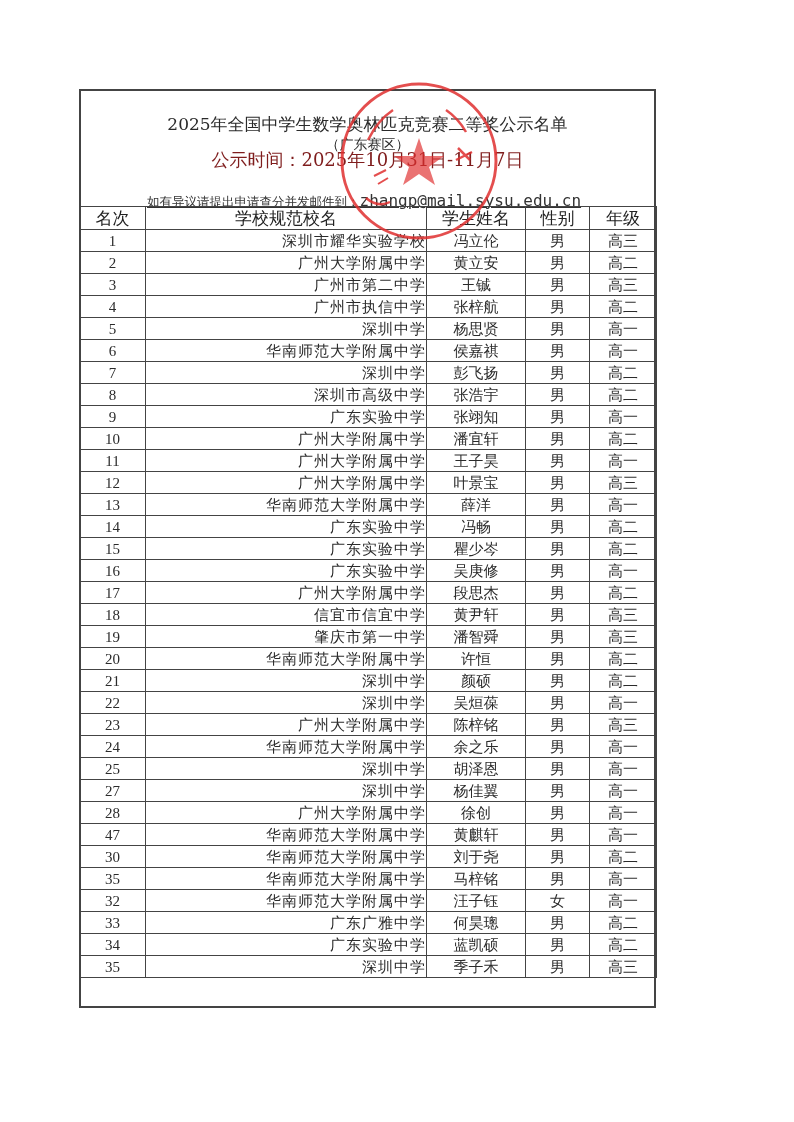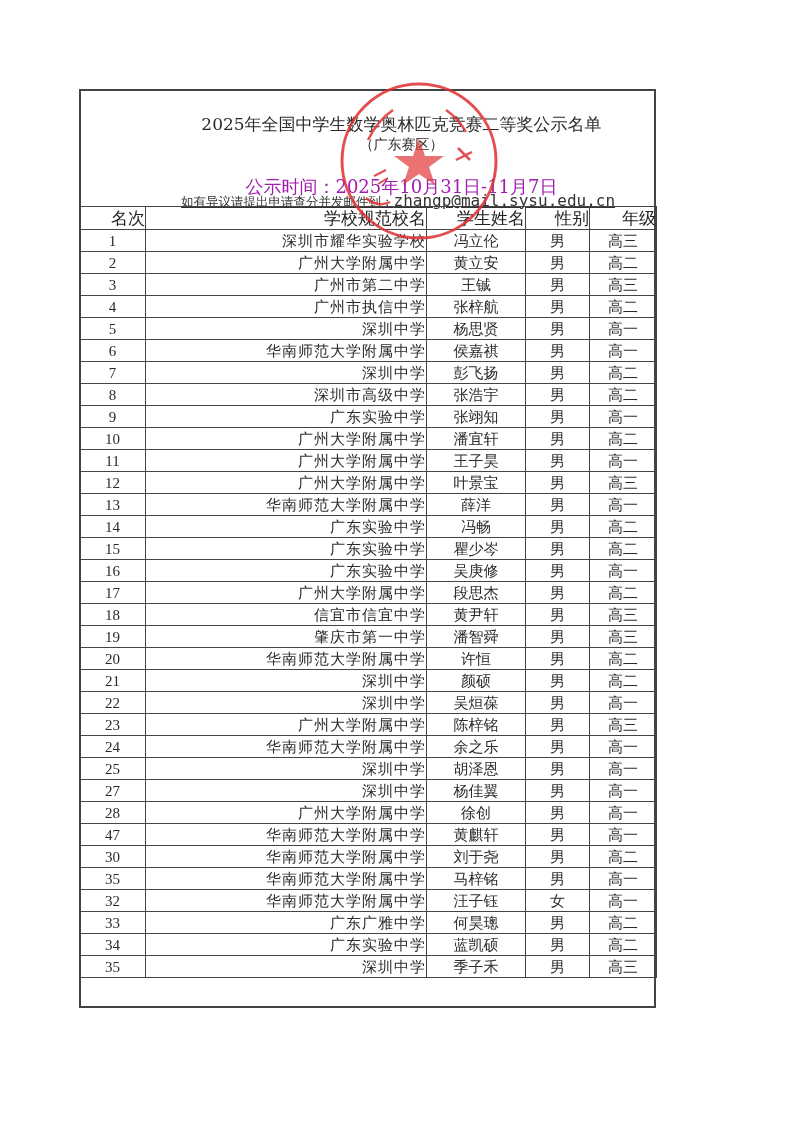--- a/index.html
+++ b/index.html
@@ -1,26 +1,26 @@
 <!DOCTYPE html>
 <html><head>
   <meta charset="utf-8">
   <style>
     html, body { margin: 0; padding: 0; background: #ffffff; }
     body { width: 794px; height: 1122px; position: relative; overflow: hidden; font-family: "DejaVu Serif", "Liberation Serif", serif; color: #222; }
     .sheet { position: absolute; left: 79px; top: 89px; width: 577px; height: 919px; border: 2px solid #444; box-sizing: border-box; }
-    .title-block { position: absolute; left: 0; top: 0; width: 100%; height: 117px; margin-left: 34px; }
+    .title-block { position: absolute; left: 0; top: 0; width: 100%; height: 117px; }
     .title { position: absolute; left: 0; right: 0; top: 22px; text-align: center; font-size: 17px; letter-spacing: 0px; color: #2a2a2a; }
     .subtitle { position: absolute; left: 0; right: 0; top: 45px; text-align: center; font-size: 14px; color: #2a2a2a; }
-    .period { position: absolute; left: 0; right: 0; top: 84px; text-align: center; font-size: 18px; color: #a21caf; }
+    .period { position: absolute; left: 0; right: 0; top: 57px; text-align: center; font-size: 18px; color: #7f1d1d; }
     .notice { position: absolute; left: 66px; top: 100px; font-size: 12.5px; color: #333; text-decoration: underline; white-space: nowrap; }
     .notice .email { font-family: "DejaVu Sans Mono", "Liberation Mono", monospace; font-size: 16px; }
     table.list { position: absolute; left: -2px; top: 115px; width: 577px; border-collapse: collapse; table-layout: fixed; }
     table.list th, table.list td { border: 1.5px solid #444; padding: 0; height: 21px; line-height: 20px; overflow: hidden; white-space: nowrap; }
-    table.list th { font-weight: normal; font-size: 17px; height: 22px; text-align: right; color: #222; margin-left: 24px; }
+    table.list th { font-weight: normal; font-size: 17px; height: 22px; text-align: center; color: #222; margin-left: 24px; }
     table.list td { font-size: 15px; color: #2b2b2b; }
     td.rank { text-align: center; font-family: "Liberation Serif", serif; font-size: 16px; }
     td.school { text-align: right; padding-left: 3px; letter-spacing: 1px; }
     td.name, td.gender, td.grade { text-align: center; }
     col.c1 { width: 66px; } col.c2 { width: 281px; } col.c3 { width: 99px; } col.c4 { width: 64px; } col.c5 { width: 67px; }
     .stamp { position: absolute; left: 338px; top: 80px; width: 162px; height: 162px; pointer-events: none; opacity: 0.85; }
   </style>
 </head>
 <body>
 

